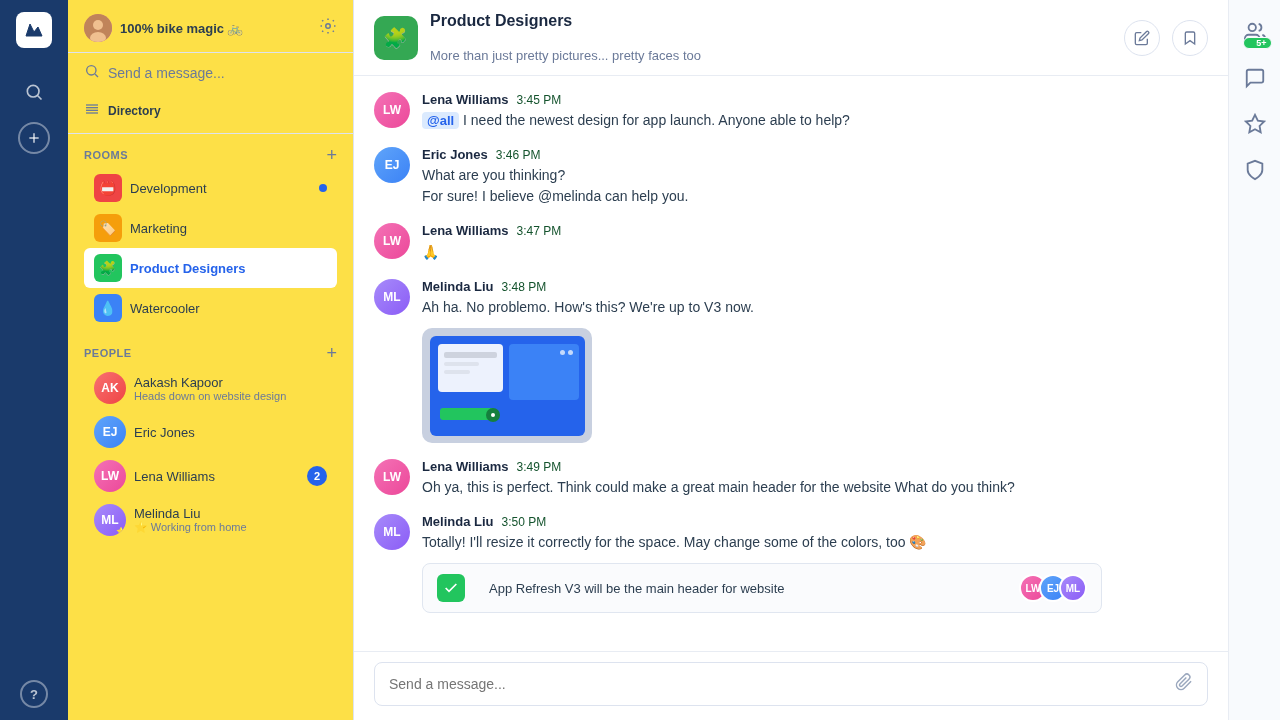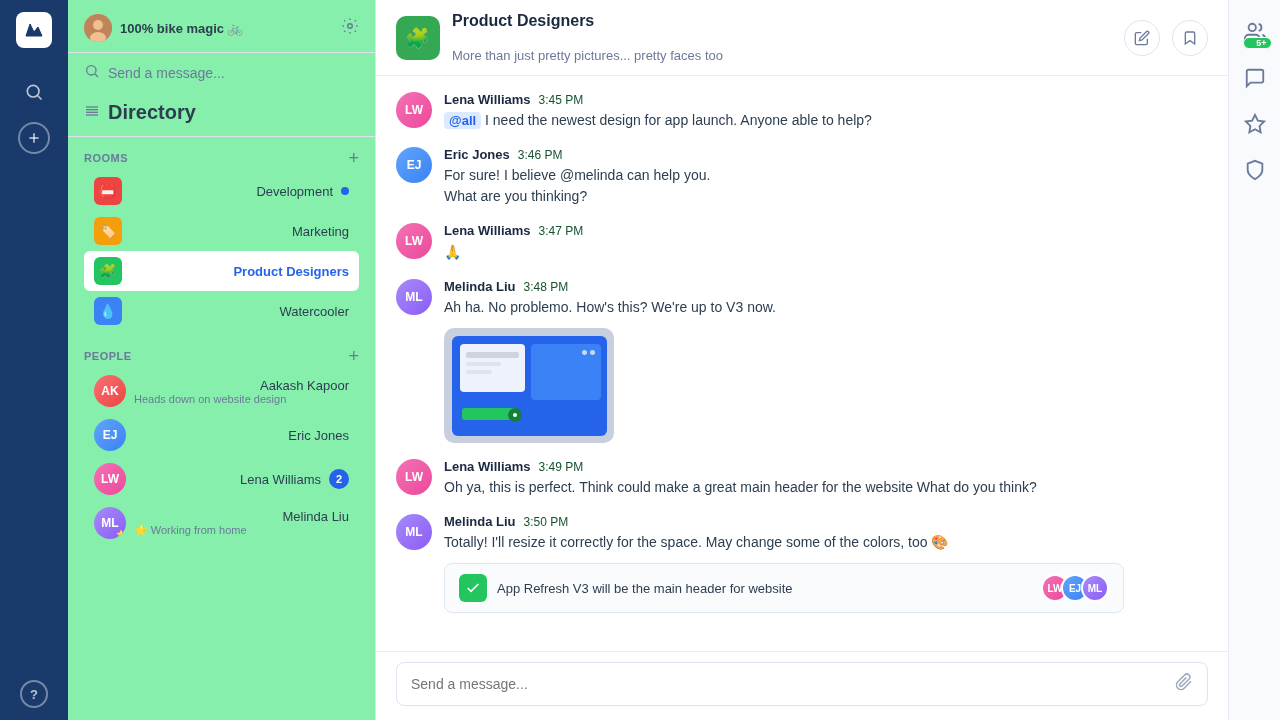--- a/index.html
+++ b/index.html
@@ -47,27 +47,26 @@
       border: 2px solid rgba(255,255,255,0.4);
       border-radius: 50%;
       display: flex; align-items: center; justify-content: center;
       color: rgba(255,255,255,0.7);
       font-size: 13px; font-weight: bold;
       cursor: pointer;
     }
 
     
     .sidebar {
-      width: 308px;
-      background: #86efac;
+      width: 286px;
+      background: #fde047;
       display: flex;
       flex-direction: column;
       flex-shrink: 0;
       border-right: 1px solid #dde3ef;
-      text-align: right;
     }
     .sidebar-header {
       display: flex;
       align-items: center;
       justify-content: space-between;
       padding: 14px 16px 10px;
       border-bottom: 1px solid #dde3ef;
     }
     .sidebar-user {
       display: flex; align-items: center; gap: 8px;
@@ -92,21 +91,21 @@
     .sidebar-search-icon { color: #6b7a99; }
     .sidebar-search-text { font-size: 14px; color: #6b7a99; }
 
     .sidebar-directory {
       display: flex; align-items: center; gap: 8px;
       padding: 8px 16px 12px;
       cursor: pointer;
       border-bottom: 1px solid #dde3ef;
     }
     .sidebar-directory-icon { color: #6b7a99; }
-    .sidebar-directory-text { font-size: 20px; font-weight: 600; color: #2c3e50; }
+    .sidebar-directory-text { font-size: 12px; font-weight: 600; color: #2c3e50; }
 
     .sidebar-section {
       padding: 12px 16px 4px;
     }
     .section-header {
       display: flex; align-items: center; justify-content: space-between;
       margin-bottom: 4px;
     }
     .section-label {
       font-size: 11px; font-weight: 700; color: #6b7a99; letter-spacing: 0.5px;
@@ -241,21 +240,21 @@
 
     .task-preview {
       margin-top: 10px;
       border: 1px solid #e0e6f0;
       border-radius: 8px;
       padding: 10px 14px;
       display: flex; align-items: center; justify-content: space-between;
       background: #fafbfd;
       max-width: 680px;
     }
-    .task-left { display: flex; align-items: center; gap: 10px; }
+    .task-left { display: flex; align-items: center; gap: 24px; }
     .task-icon {
       width: 28px; height: 28px; border-radius: 6px;
       background: #22c55e;
       display: flex; align-items: center; justify-content: center;
     }
     .task-text { font-size: 13px; color: #2c3e50; font-weight: 500; }
     .task-avatars { display: flex; }
     .task-avatar {
       width: 28px; height: 28px; border-radius: 50%;
       background: #ccc; margin-left: -8px;
@@ -497,22 +496,22 @@
       </div>
     </div>
 
     <div class="message-group">
       <div class="msg-avatar av-eric">EJ</div>
       <div class="msg-content">
         <div class="msg-header">
           <span class="msg-author">Eric Jones</span>
           <span class="msg-time">3:46 PM</span>
         </div>
+        <div class="msg-text">What are you thinking?</div>
         <div class="msg-text">For sure! I believe @melinda can help you.</div>
-        <div class="msg-text">What are you thinking?</div>
       </div>
     </div>
 
     <div class="message-group">
       <div class="msg-avatar av-lena">LW</div>
       <div class="msg-content">
         <div class="msg-header">
           <span class="msg-author">Lena Williams</span>
           <span class="msg-time">3:47 PM</span>
         </div>

